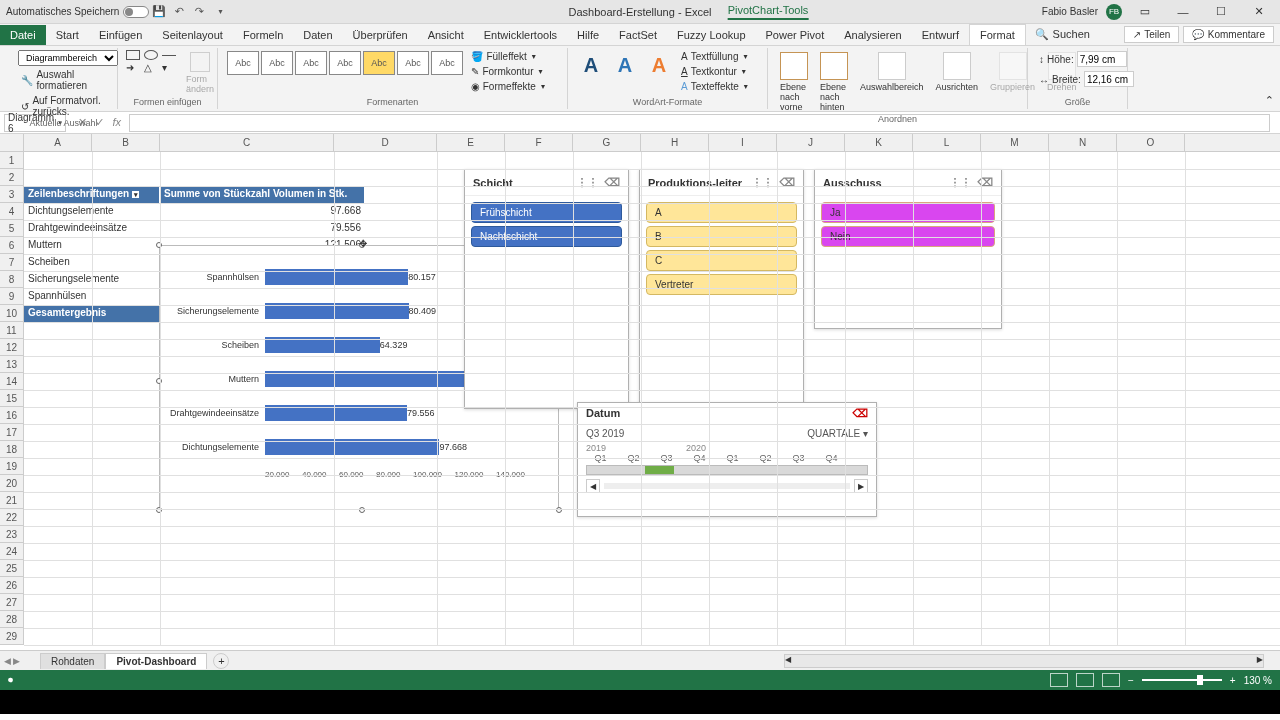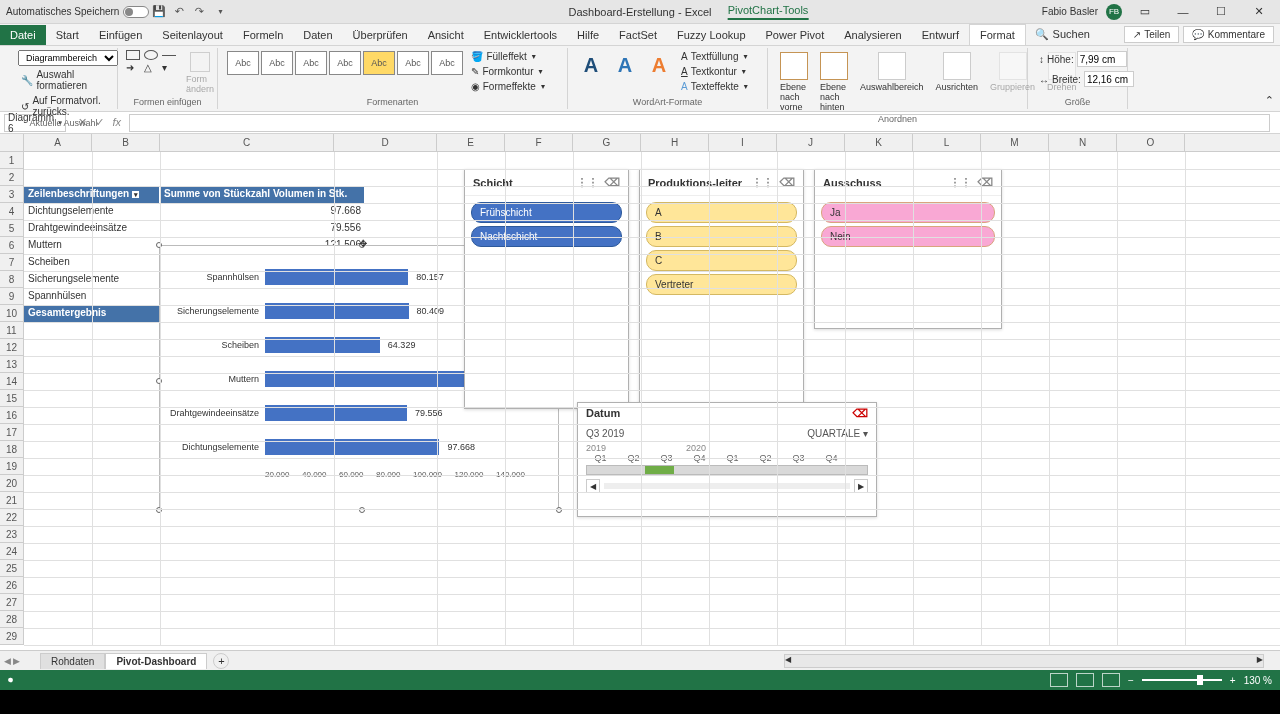--- a/index.html
+++ b/index.html
@@ -65,32 +65,32 @@
 .pivot-cell { padding: 1px 4px; font-size: 10px; }
 .pivot-total { background: #4472a8; color: #fff; font-weight: bold; }
 
 
 .chart-container { position: absolute; left: 135px; top: 93px; width: 400px; height: 265px; background: #fff; border: 1px solid #bbb; }
 .chart-handle { position: absolute; width: 6px; height: 6px; border: 1px solid #666; background: #fff; border-radius: 50%; }
 .chart-side-btn { position: absolute; right: -22px; width: 18px; height: 18px; border: 1px solid #ccc; background: #fff; display: flex; align-items: center; justify-content: center; cursor: pointer; }
 .bar-row { display: flex; align-items: center; height: 30px; margin: 4px 0; }
 .bar-label { width: 105px; text-align: right; font-size: 9px; padding-right: 6px; }
 .bar { height: 16px; background: #4472c4; }
-.bar-value { font-size: 9px; padding-left: 8px; }
+.bar-value { font-size: 9px; padding-left: 0; }
 .axis-ticks { display: flex; font-size: 8px; color: #555; margin-left: 105px; width: 260px; justify-content: space-between; }
 
 
 .slicer { position: absolute; background: #fff; border: 1px solid #b0b0b0; box-shadow: 0 1px 3px rgba(0,0,0,0.15); }
 .slicer-header { padding: 6px 8px; font-weight: bold; font-size: 11px; display: flex; align-items: center; border-bottom: 1px solid #eee; }
 .slicer-header-icons { margin-left: auto; display: flex; gap: 6px; color: #888; }
 .slicer-body { padding: 6px; display: flex; flex-direction: column; gap: 3px; }
-.slicer-item { padding: 4px 8px; border: 1px solid #ccc; font-size: 10px; border-radius: 10px; cursor: pointer; }
+.slicer-item { padding: 4px 8px; border: 1px solid #ccc; font-size: 10px; border-radius: 4px; cursor: pointer; }
 .slicer-item.sel-blue { background: #4472c4; color: #fff; border-color: #2e5a9c; }
 .slicer-item.sel-yellow { background: #ffe699; border-color: #d4b862; }
-.slicer-item.sel-orange { background: #f9a8d4; border-color: #d9a47e; }
+.slicer-item.sel-orange { background: #d946ef; border-color: #d9a47e; }
 
 
 .timeline { position: absolute; background: #fff; border: 1px solid #b0b0b0; box-shadow: 0 1px 3px rgba(0,0,0,0.15); margin-left: 18px; }
 .timeline-header { padding: 4px 8px; font-weight: bold; font-size: 11px; display: flex; }
 .timeline-body { padding: 4px 8px; font-size: 10px; }
 .timeline-period-row { display: flex; justify-content: space-between; color: #555; font-size: 10px; }
 .timeline-years { display: flex; gap: 80px; color: #888; font-size: 9px; margin-top: 4px; }
 .timeline-quarters { display: flex; gap: 4px; font-size: 9px; color: #666; }
 .timeline-q { width: 29px; text-align: center; }
 .timeline-bar { height: 10px; background: #d9d9d9; border: 1px solid #bbb; position: relative; margin-top: 2px; }

